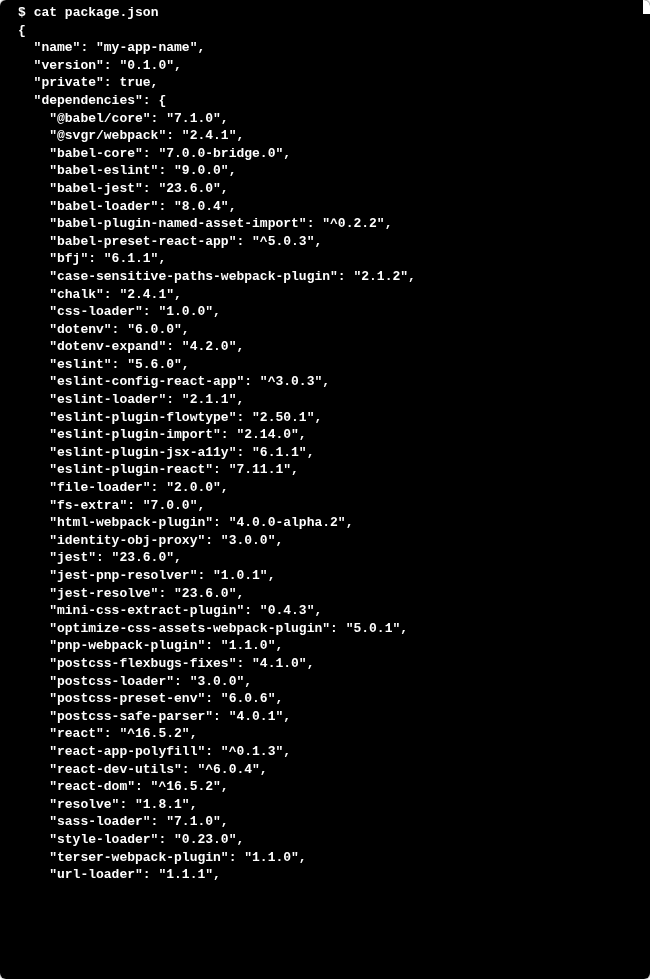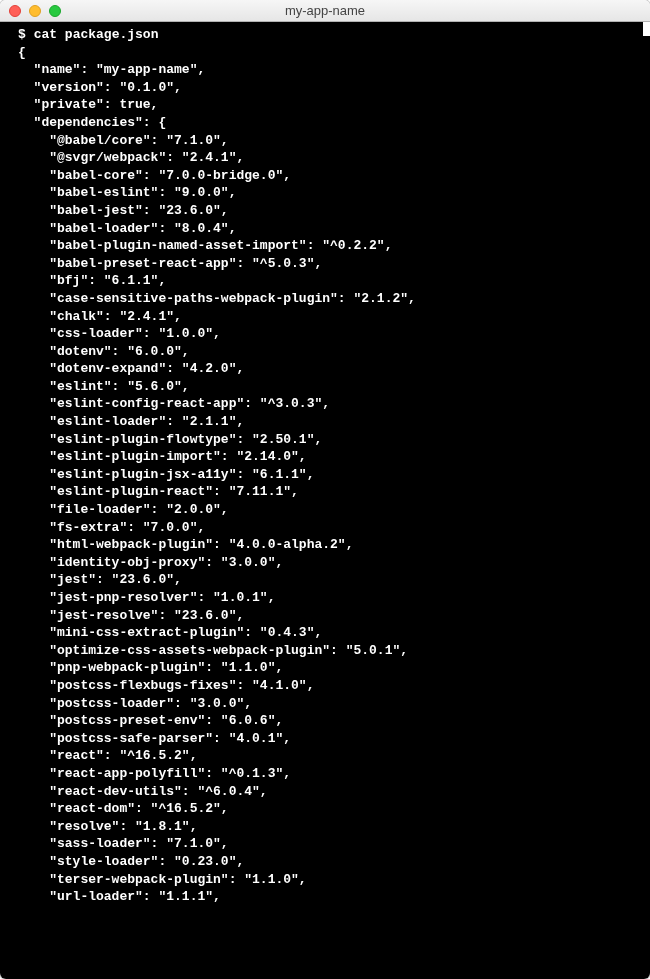--- a/index.html
+++ b/index.html
@@ -89,28 +89,20 @@
     }
     .json-line {
       white-space: pre;
       color: #fff;
     }
   </style>
 </head>
 <body>
 
 <div class="window">
-  <div class="titlebar">
-    <div class="traffic-lights">
-      <div class="traffic-light tl-close"></div>
-      <div class="traffic-light tl-min"></div>
-      <div class="traffic-light tl-max"></div>
-    </div>
-    <div class="title">my-app-name</div>
-  </div>
   <div class="terminal">
     <div class="scrollbar-track">
       <div class="scrollbar-thumb"></div>
     </div>
     <div class="command-line"><span class="prompt">$</span> <span>cat package.json</span></div>
     <div class="json-line">{</div>
     <div class="json-line">  "name": "my-app-name",</div>
     <div class="json-line">  "version": "0.1.0",</div>
     <div class="json-line">  "private": true,</div>
     <div class="json-line">  "dependencies": {</div>

